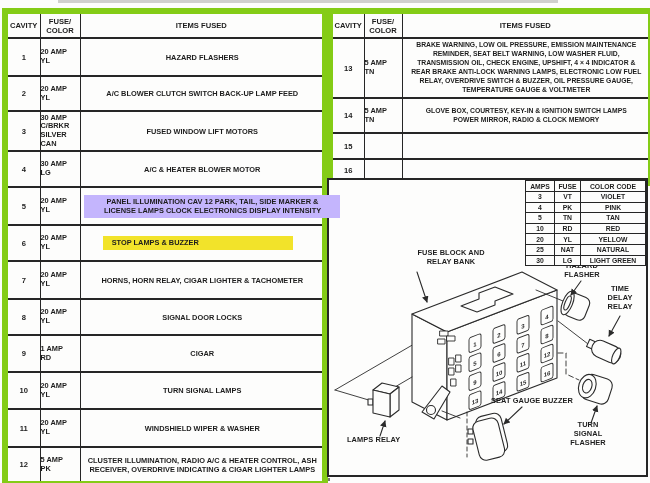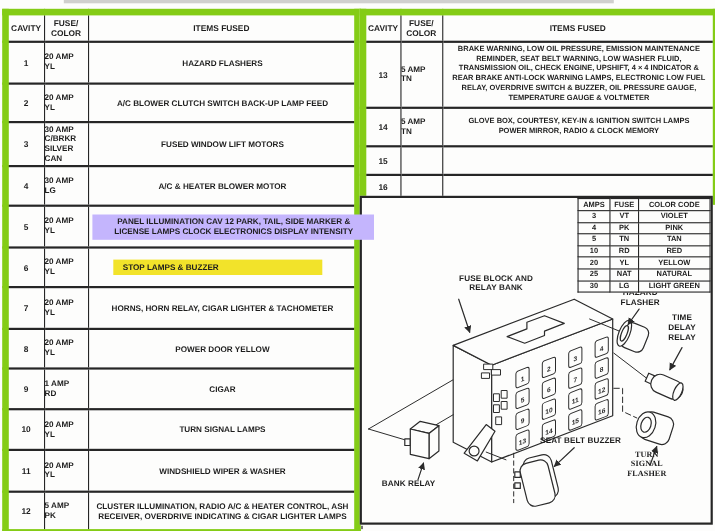--- a/index.html
+++ b/index.html
@@ -122,21 +122,21 @@
     <tr style="height:38px">
       <td class="cav">7</td>
       <td class="fuse">20 AMP
 YL</td>
       <td class="items"><span>HORNS, HORN RELAY, CIGAR LIGHTER &amp; TACHOMETER</span></td>
     </tr>
     <tr style="height:36px">
       <td class="cav">8</td>
       <td class="fuse">20 AMP
 YL</td>
-      <td class="items"><span>POWER DOOR YELLOW</span></td>
+      <td class="items"><span>SIGNAL DOOR LOCKS</span></td>
     </tr>
     <tr style="height:37px">
       <td class="cav">9</td>
       <td class="fuse">1 AMP
 RD</td>
       <td class="items"><span>CIGAR</span></td>
     </tr>
     <tr style="height:37px">
       <td class="cav">10</td>
       <td class="fuse">20 AMP
@@ -255,25 +255,25 @@
     </tbody>
       </table>
 
     <div class="dlabel" style="left:52px;top:69px;width:76px;margin-left:32px;">FUSE BLOCK AND
 RELAY BANK</div>
     <div class="dlabel" style="left:227px;top:82px;width:52px;">HAZARD
 FLASHER</div>
     <div class="dlabel" style="left:269px;top:105px;width:44px;">TIME
 DELAY
 RELAY</div>
-    <div class="dlabel" style="left:235px;top:229px;width:48px;font-family:Liberation Serif, serif;">TURN
+    <div class="dlabel" style="left:235px;top:241px;width:48px;">TURN
 SIGNAL
 FLASHER</div>
-    <div class="dlabel" style="left:162px;top:217px;width:84px;text-align:left;">SEAT BELT BUZZER</div>
-    <div class="dlabel" style="left:18px;top:256px;width:62px;text-align:left;">BANK RELAY</div>
+    <div class="dlabel" style="left:162px;top:217px;width:84px;text-align:left;">SEAT GAUGE BUZZER</div>
+    <div class="dlabel" style="left:18px;top:256px;width:62px;text-align:left;">LAMPS RELAY</div>
 
     <svg class="diagram-svg" width="317" height="295" viewBox="0 0 317 295" fill="none" stroke="#2b2b2b" stroke-width="1.1" stroke-linejoin="round" stroke-linecap="round">
       <defs>
         <marker id="arw" markerWidth="7" markerHeight="7" refX="5.2" refY="3" orient="auto">
           <path d="M0,0 L6,3 L0,6 Z" fill="#2b2b2b" stroke="none"></path>
         </marker>
       </defs>
 
       <g stroke-width="0.9">
         <line x1="6" y1="210" x2="104" y2="153"></line>

